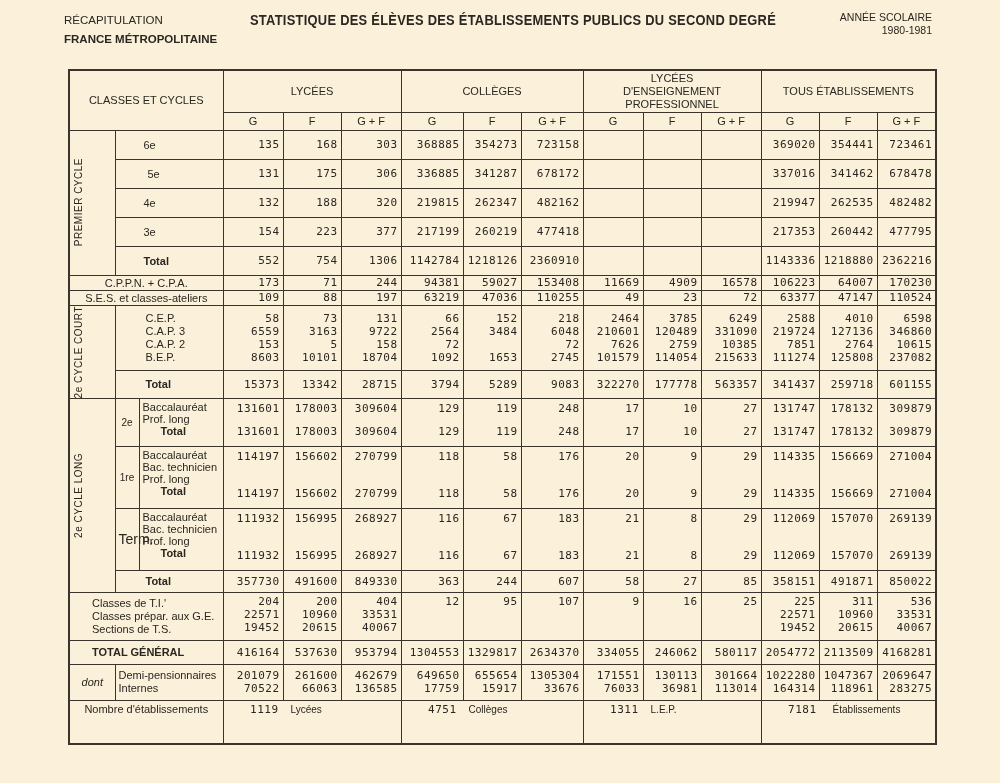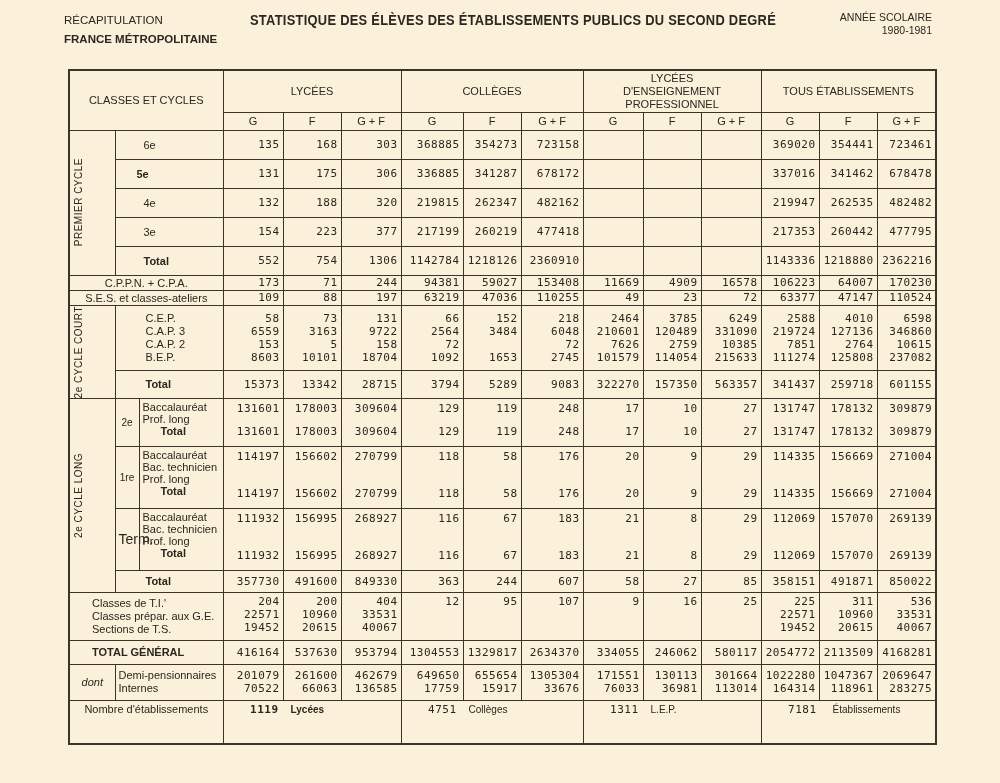--- a/index.html
+++ b/index.html
@@ -85,21 +85,21 @@
         <td class="n">354273</td>
         <td class="n">723158</td>
         <td class="n"></td>
         <td class="n"></td>
         <td class="n"></td>
         <td class="n">369020</td>
         <td class="n">354441</td>
         <td class="n">723461</td>
       </tr>
       <tr style="height: 29px;">
-        <td colspan="2" class="lbl" style="padding-left: 21px; font-weight: bold;">5e</td>
+        <td colspan="2" class="lbl" style="padding-left: 32px;">5e</td>
         <td class="n">131</td>
         <td class="n">175</td>
         <td class="n">306</td>
         <td class="n">336885</td>
         <td class="n">341287</td>
         <td class="n">678172</td>
         <td class="n"></td>
         <td class="n"></td>
         <td class="n"></td>
         <td class="n">337016</td>
@@ -240,21 +240,21 @@
       </tr>
       <tr style="height: 25px;">
         <td colspan="2" class="lbl b" style="padding-left: 30px;">Total</td>
         <td class="n">15373</td>
         <td class="n">13342</td>
         <td class="n">28715</td>
         <td class="n">3794</td>
         <td class="n">5289</td>
         <td class="n">9083</td>
         <td class="n">322270</td>
-        <td class="n">157350</td>
+        <td class="n">177778</td>
         <td class="n">563357</td>
         <td class="n">341437</td>
         <td class="n">259718</td>
         <td class="n">601155</td>
       </tr>
       <tr class="thick-top" style="height: 48px;">
         <td rowspan="4">
           <div class="vert">2e CYCLE LONG</div>
         </td>
         <td class="lbl c" style="font-size: 10px;">2e</td>
@@ -392,19 +392,19 @@
 113014</td>
         <td class="n">1022280
 164314</td>
         <td class="n">1047367
 118961</td>
         <td class="n">2069647
 283275</td>
       </tr>
       <tr class="thick-top" style="height: 44px;">
         <td colspan="3" class="lbl c top" style="padding-top: 8px;">Nombre d'établissements</td>
-        <td colspan="3" class="top" style="padding-top: 4px; font-weight: bold;"><span class="n" style="display: inline-block; width: 52px;">1119</span><span class="lbl" style="margin-left: 12px;">Lycées</span></td>
+        <td colspan="3" class="top" style="padding-top: 4px;"><span class="n" style="display: inline-block; width: 52px;">1119</span><span class="lbl" style="margin-left: 12px;">Lycées</span></td>
         <td colspan="3" class="top" style="padding-top: 4px;"><span class="n" style="display: inline-block; width: 52px;">4751</span><span class="lbl" style="margin-left: 12px;">Collèges</span></td>
         <td colspan="3" class="top" style="padding-top: 4px;"><span class="n" style="display: inline-block; width: 52px;">1311</span><span class="lbl" style="margin-left: 12px;">L.E.P.</span></td>
         <td colspan="3" class="top" style="padding-top: 4px;"><span class="n" style="display: inline-block; width: 52px;">7181</span><span class="lbl" style="margin-left: 16px;">Établissements</span></td>
       </tr>
     </tbody>
 </table>
 
 </body></html>

